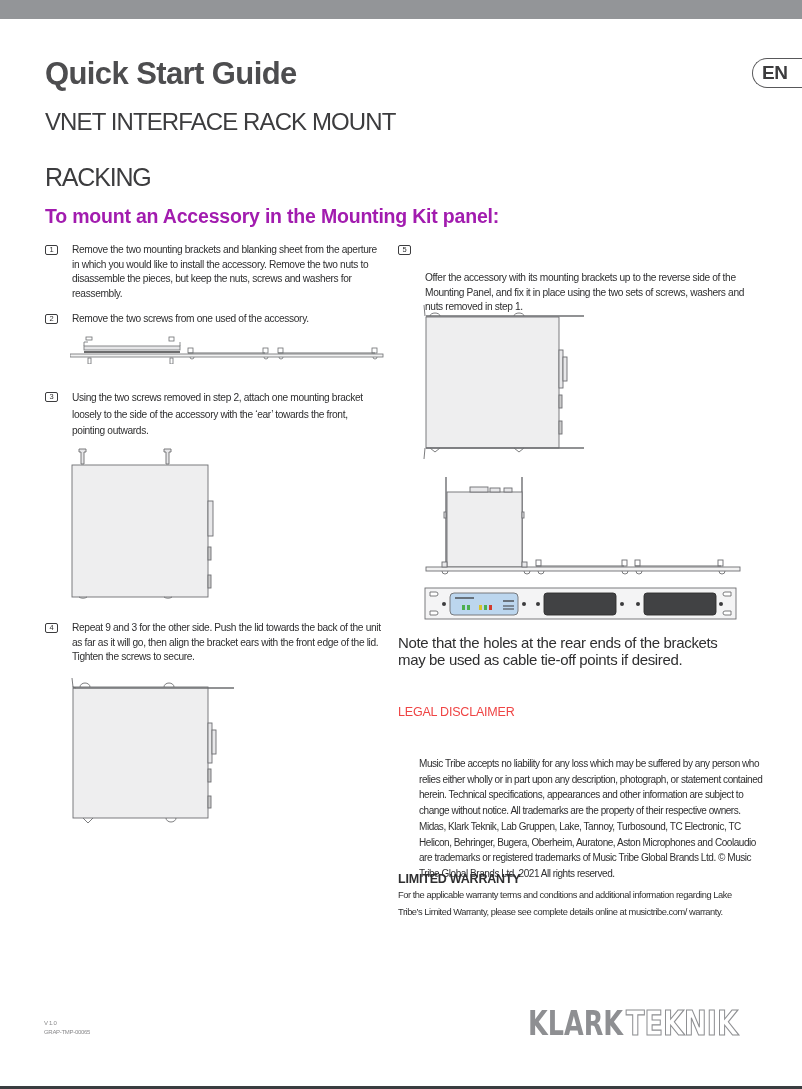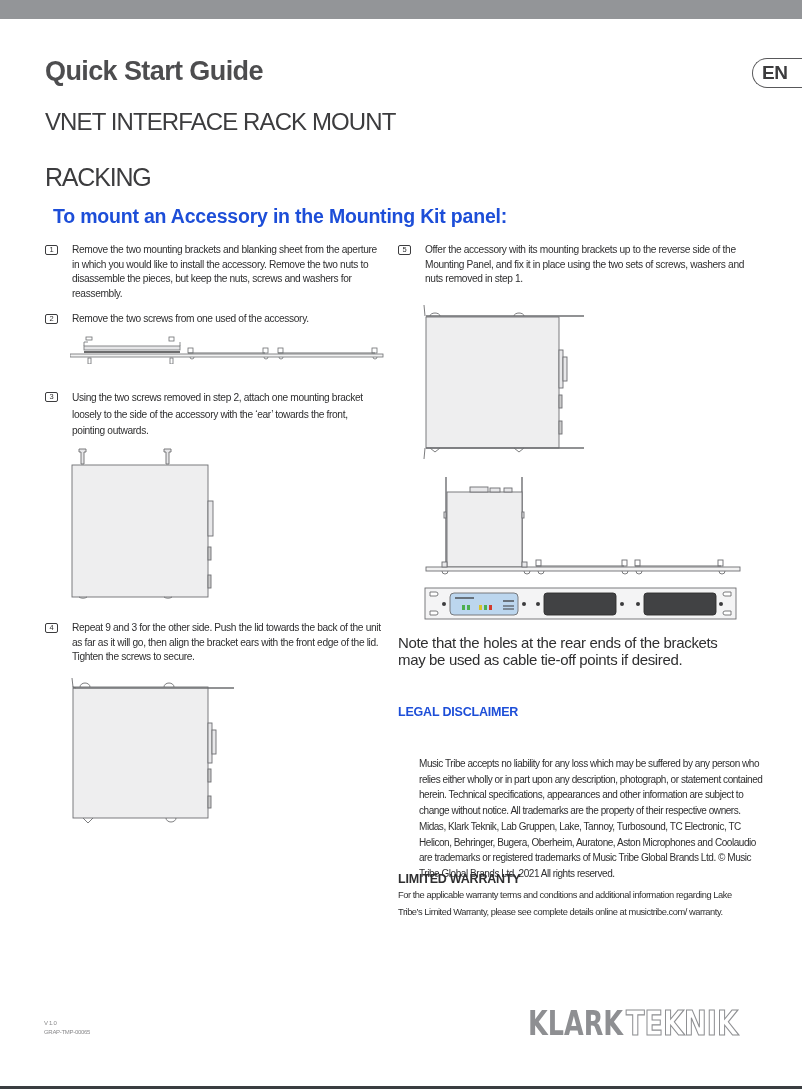--- a/index.html
+++ b/index.html
@@ -1,35 +1,35 @@
 <!DOCTYPE html>
 <html><head>
 <meta charset="utf-8">
 <style>
   * { box-sizing: border-box; margin: 0; padding: 0; }
   html, body { width: 802px; height: 1089px; background: #ffffff; overflow: hidden; }
   body { position: relative; font-family: "Liberation Sans", sans-serif; color: #3c3c3e; }
 
   .topbar { position: absolute; left: 0; top: 0; width: 802px; height: 19px; background: #939598; }
 
-  .qsg-title { position: absolute; left: 45px; top: 56px; font-size: 27px; font-weight: bold; color: #4d4d4f; letter-spacing: -0.6px; }
+  .qsg-title { position: absolute; left: 45px; top: 56px; font-size: 31px; font-weight: bold; color: #4d4d4f; letter-spacing: -0.6px; }
   .lang-badge { position: absolute; left: 752px; top: 58px; width: 60px; height: 30px; border: 1.5px solid #58585a; border-right: none; border-radius: 15px 0 0 15px; font-size: 19px; font-weight: bold; color: #3c3c3e; padding-left: 9px; line-height: 28px; letter-spacing: -0.5px; }
   .product-title { position: absolute; left: 45px; top: 108px; font-size: 24px; font-weight: normal; color: #3c3c3e; letter-spacing: -0.9px; }
   .section-title { position: absolute; left: 45px; top: 163px; font-size: 25px; color: #3c3c3e; letter-spacing: -1.2px; }
-  .subsection-title { position: absolute; left: 45px; top: 205px; font-size: 19.5px; font-weight: bold; color: #1d4ed8; letter-spacing: -0.2px; margin-left: 8px; }
+  .subsection-title { position: absolute; left: 45px; top: 205px; font-size: 19.5px; font-weight: bold; color: #a21caf; letter-spacing: -0.2px; }
 
   .step { position: absolute; display: flex; font-size: 10.2px; line-height: 14.7px; color: #2f2f30; letter-spacing: -0.35px; }
   .step-num { flex: 0 0 auto; width: 13px; height: 10px; border: 1px solid #3c3c3e; border-radius: 2px; font-size: 7.5px; line-height: 8px; text-align: center; margin-top: 2px; margin-right: 14px; }
   .step-text { width: 310px; }
 
   .figure { position: absolute; }
 
   .note { position: absolute; left: 398px; top: 635px; width: 340px; font-size: 15px; line-height: 16.5px; color: #2f2f30; letter-spacing: -0.35px; }
 
-  .legal-head { position: absolute; left: 398px; top: 705px; font-size: 12.5px; font-weight: bold; color: #1d4ed8; letter-spacing: -0.2px; }
+  .legal-head { position: absolute; left: 398px; top: 705px; font-size: 12.5px; font-weight: normal; color: #ef4444; letter-spacing: -0.2px; }
   .legal-body { position: absolute; left: 419px; top: 720px; width: 345px; font-size: 10px; line-height: 15.7px; color: #2f2f30; letter-spacing: -0.45px; margin-top: 36px; }
 
   .warranty-head { position: absolute; left: 398px; top: 872px; font-size: 12.5px; font-weight: bold; color: #2f2f30; letter-spacing: -0.2px; }
   .warranty-body { position: absolute; left: 398px; top: 887px; width: 345px; font-size: 9.3px; line-height: 16.5px; color: #2f2f30; letter-spacing: -0.45px; }
 
   .version { position: absolute; left: 44px; top: 1019px; font-size: 6px; line-height: 9px; color: #8a8a8c; letter-spacing: -0.3px; }
 
   .logo { position: absolute; left: 528px; top: 1006px; }
 
   .bottom-strip { position: absolute; left: 0; top: 1086px; width: 802px; height: 3px; background: #3a3d40; }
@@ -113,21 +113,21 @@
     <rect x="142" y="54" width="4" height="24" fill="#e8e8ea"></rect>
     <rect x="138" y="93" width="3" height="13" fill="#cccccc"></rect>
     <rect x="138" y="120" width="3" height="12" fill="#cccccc"></rect>
     <path d="M13 142 l5 5 l5 -5" fill="none"></path>
     <path d="M96 142 a5 4 0 0 0 10 0" fill="none"></path>
   </g>
 </svg>
 
 <div class="step" style="left:398px; top:243px;">
   <span class="step-num">5</span>
-  <span class="step-text" style="width:320px;">Offer the accessory with its mounting brackets up to the reverse side of the Mounting Panel, and fix it in place using the two sets of screws, washers and nuts removed in step 1.</span>
+  <span class="step-text" style="width:320px;margin-top:28px;">Offer the accessory with its mounting brackets up to the reverse side of the Mounting Panel, and fix it in place using the two sets of screws, washers and nuts removed in step 1.</span>
 </div>
 
 <svg class="figure" style="left:422px; top:303px;" width="170" height="158" viewBox="0 0 170 158">
   <g stroke="#6d6e71" stroke-width="0.9">
     <rect x="4" y="14" width="133" height="131" fill="#eeeeef"></rect>
     <line x1="4" y1="13" x2="162" y2="13" stroke-width="1.6"></line>
     <line x1="4" y1="145" x2="162" y2="145" stroke-width="1.6"></line>
     <path d="M2 2 L3 13" fill="none"></path>
     <path d="M2 156 L3 145" fill="none"></path>
     <path d="M8 13 a5 3 0 0 1 10 0" fill="none"></path>

